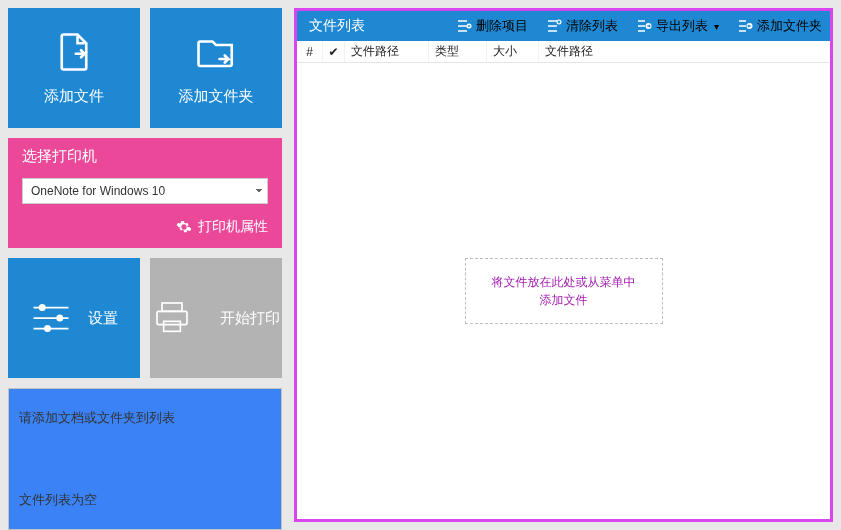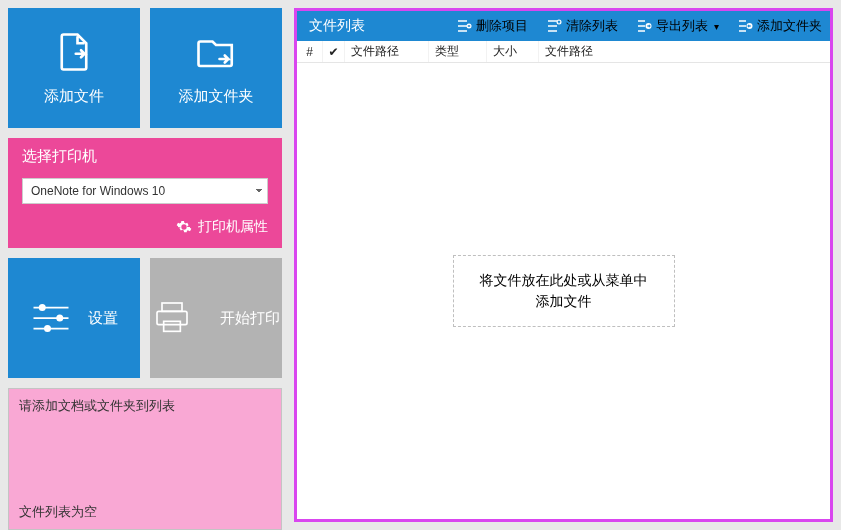--- a/index.html
+++ b/index.html
@@ -12,38 +12,38 @@
     .panel-title { font-size:15px; margin-bottom:12px; }
     .printer-select { width:100%; height:26px; background:#fff; color:#333; font-size:12px; border:1px solid #ccc; padding:0 20px 0 8px; appearance:none; background-image:linear-gradient(45deg,transparent 50%,#666 50%),linear-gradient(-45deg,transparent 50%,#666 50%); background-position:right 8px center,right 4px center; background-size:4px 4px; background-repeat:no-repeat; }
     .props-link { display:flex; justify-content:flex-end; align-items:center; gap:6px; margin-top:14px; font-size:14px; cursor:pointer; }
     .gear-svg { width:16px; height:16px; fill:#fff; }
     .action-row { display:flex; gap:10px; }
     .action-tile { height:120px; flex:1; display:flex; flex-direction:row; align-items:center; justify-content:center; gap:16px; font-size:15px; cursor:pointer; }
     .action-tile.enabled { background:#1e88d2; color:#fff; }
     .action-tile.disabled { background:#b3b3b3; color:#fff; cursor:default;gap:28px; }
     .sliders-svg { width:42px; height:32px; stroke:#fff; stroke-width:2; fill:none; }
     .printer-svg { width:40px; height:40px; fill:none; stroke:#fff; stroke-width:2; }
-    .status-box { background:#f9a8d4; border:1px solid #c4c4c4; flex:1; padding:8px 10px; font-size:13px; color:#333; display:flex; flex-direction:column; justify-content:space-between; overflow:hidden; }
+    .status-box { background:#3b82f6; border:1px solid #c4c4c4; flex:1; padding:20px 10px; font-size:13px; color:#333; display:flex; flex-direction:column; justify-content:space-between; overflow:hidden; }
     .right { flex:1; display:flex; flex-direction:column; margin:8px 8px 8px 4px; background:#fff; border:3px solid #d946ef; }
     .right-header { background:#1e88d2; color:#fff; height:30px; display:flex; align-items:center; padding:0 4px 0 12px; gap:10px; font-size:14px; }
     .right-title { flex:1; }
     .hdr-btn { display:flex; align-items:center; gap:4px; font-size:13px; color:#000000; cursor:pointer; padding:0 4px; }
     .hdr-btn .icn { width:16px; height:16px; }
     .chev { font-size:10px; margin-left:2px; }
     .cols { display:flex; height:22px; border-bottom:1px solid #e5e5e5; font-size:12px; color:#222; background:#fff; }
     .col { display:flex; align-items:center; padding:0 6px; border-right:1px solid #f2f2f2; white-space:nowrap; }
     .col.num { width:26px; justify-content:center; }
     .col.chk { width:22px; justify-content:center; }
     .col.name { flex:1; }
     .col.date { width:84px; }
     .col.type { width:58px; }
     .col.size { width:52px; }
     .col.path { width:78px; border-right:none; }
     .dropzone { flex:1; position:relative; }
-    .droptext { position:absolute; left:50%; top:50%; transform:translate(-50%,-50%); border:1px dashed #bfbfbf; color:#000000; font-size:14px; padding:14px 26px; text-align:center; line-height:1.5; }
+    .droptext { position:absolute; left:50%; top:50%; transform:translate(-50%,-50%); border:1px dashed #bfbfbf; color:#a21caf; font-size:12px; padding:14px 26px; text-align:center; line-height:1.5; }
   </style>
 </head>
 <body>
 
 <div class="left">
   <div class="tile-row">
     <div class="tile">
       <svg class="tile-icon-svg" viewBox="0 0 48 48">
           <path d="M12 4h16l10 10v28a2 2 0 0 1-2 2H12a2 2 0 0 1-2-2V6a2 2 0 0 1 2-2zm16 2v8h8" fill="none" stroke="#fff" stroke-width="3"></path>
           <path d="M26 26h10l-4-4m4 4-4 4" fill="none" stroke="#fff" stroke-width="3" stroke-linecap="round"></path>

